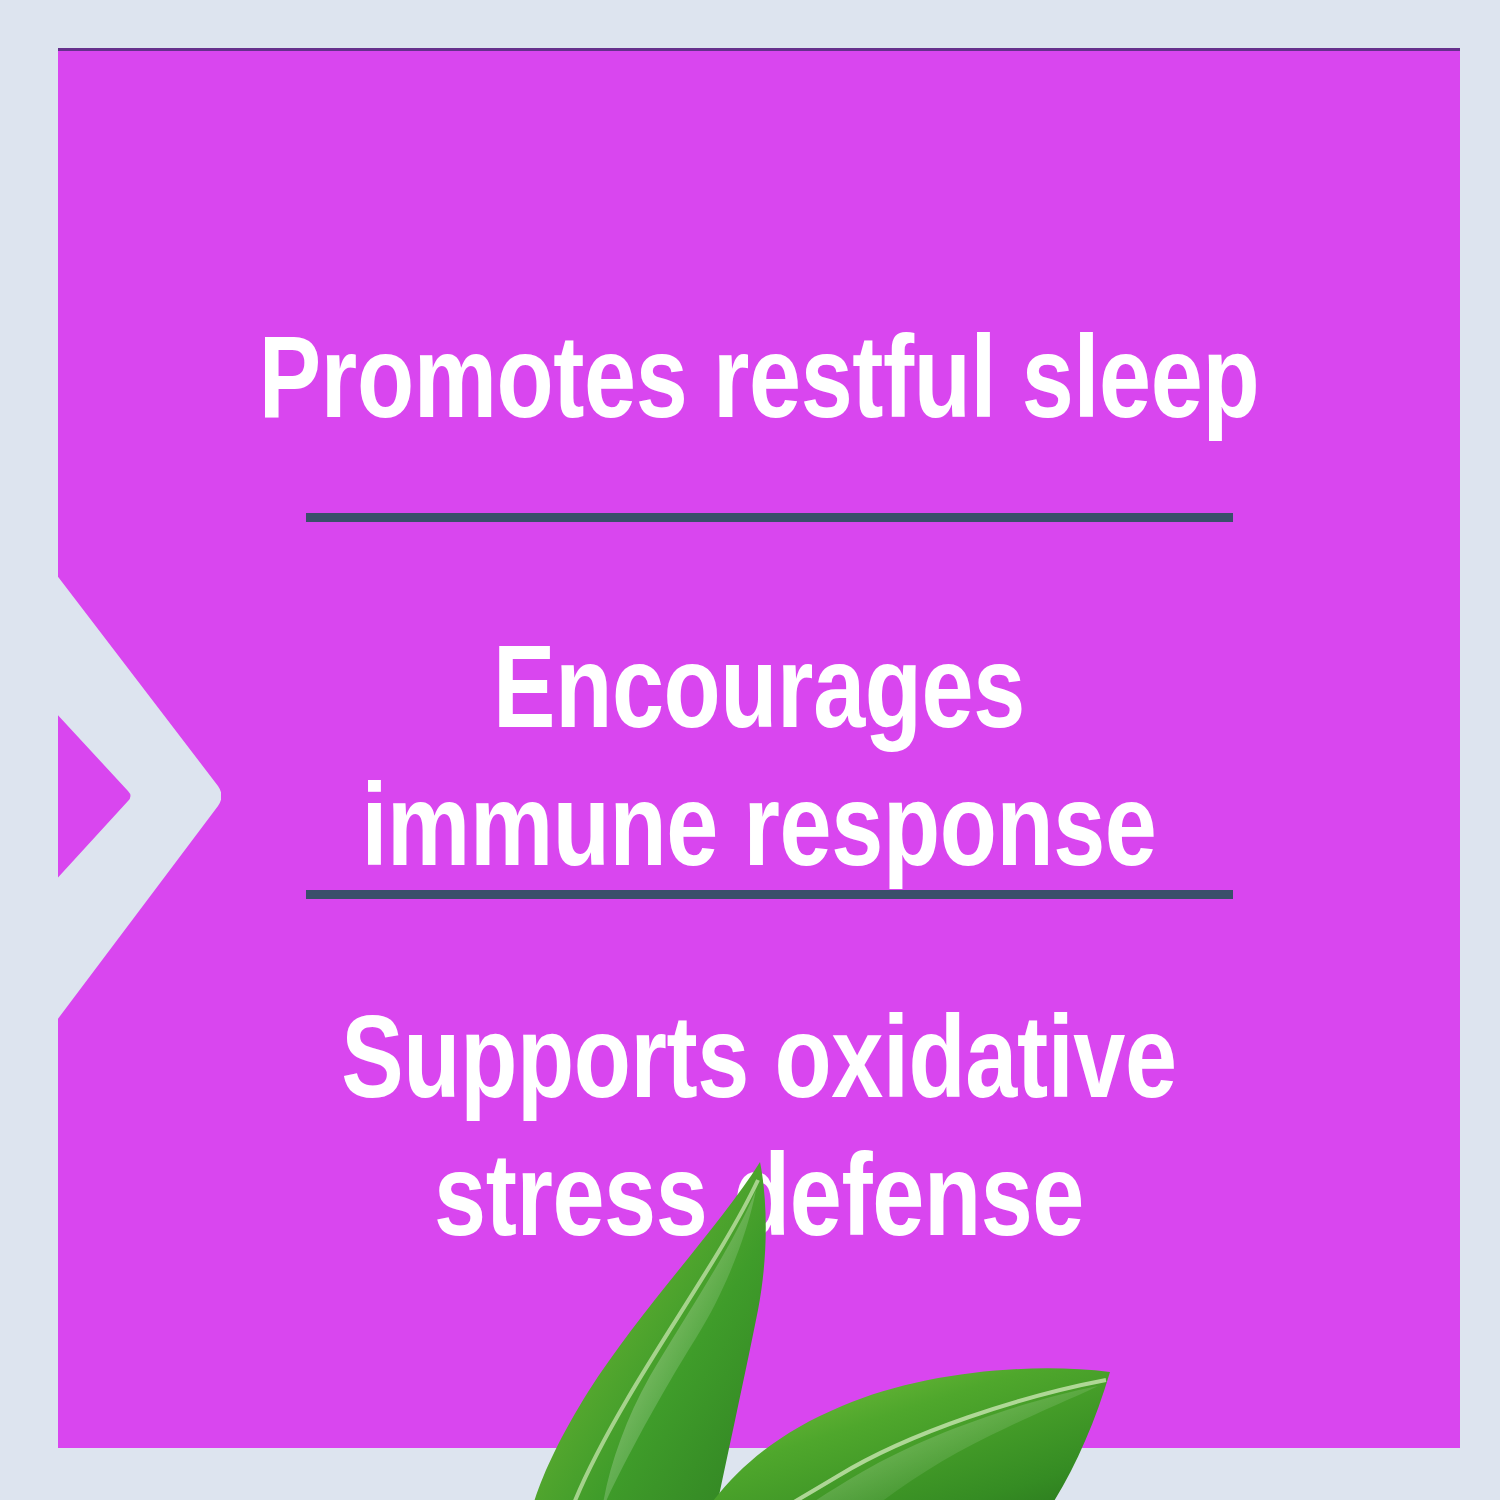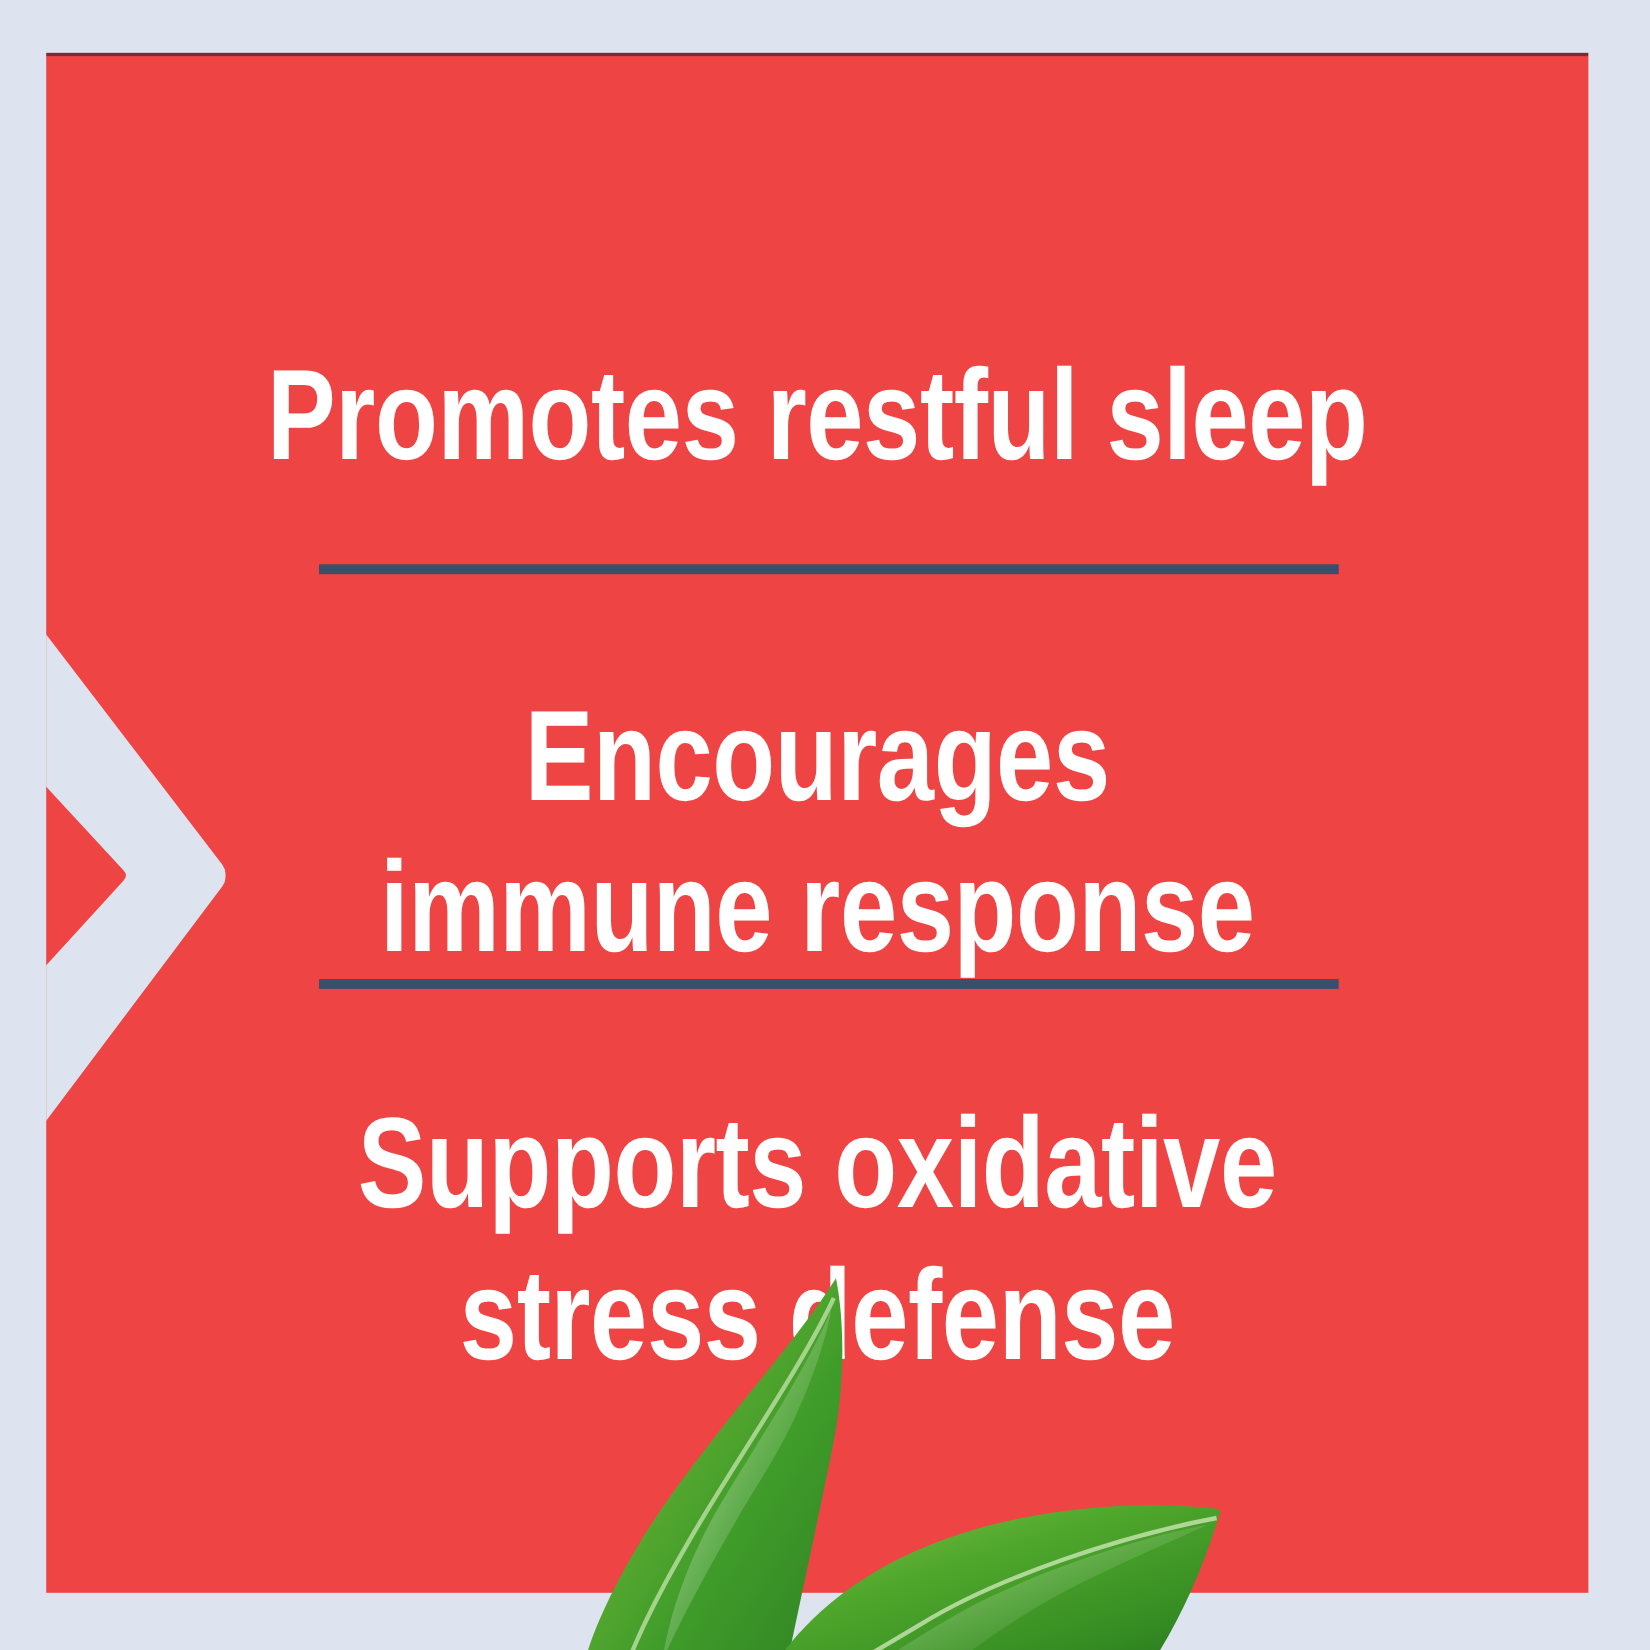--- a/index.html
+++ b/index.html
@@ -18,25 +18,25 @@
     position: relative;
     width: 1500px;
     height: 1500px;
     background: #dde4ef;
     overflow: hidden;
   }
 
   
   #panel {
     position: absolute;
-    left: 42px;
+    left: 58px;
     top: 48px;
     width: 1402px;
     height: 1400px;
-    background: #ef4444;
+    background: #d946ef;
     overflow: hidden;
   }
 
   
   .benefit {
     position: absolute;
     left: 0;
     width: 100%;
     text-align: center;
     color: #ffffff;

